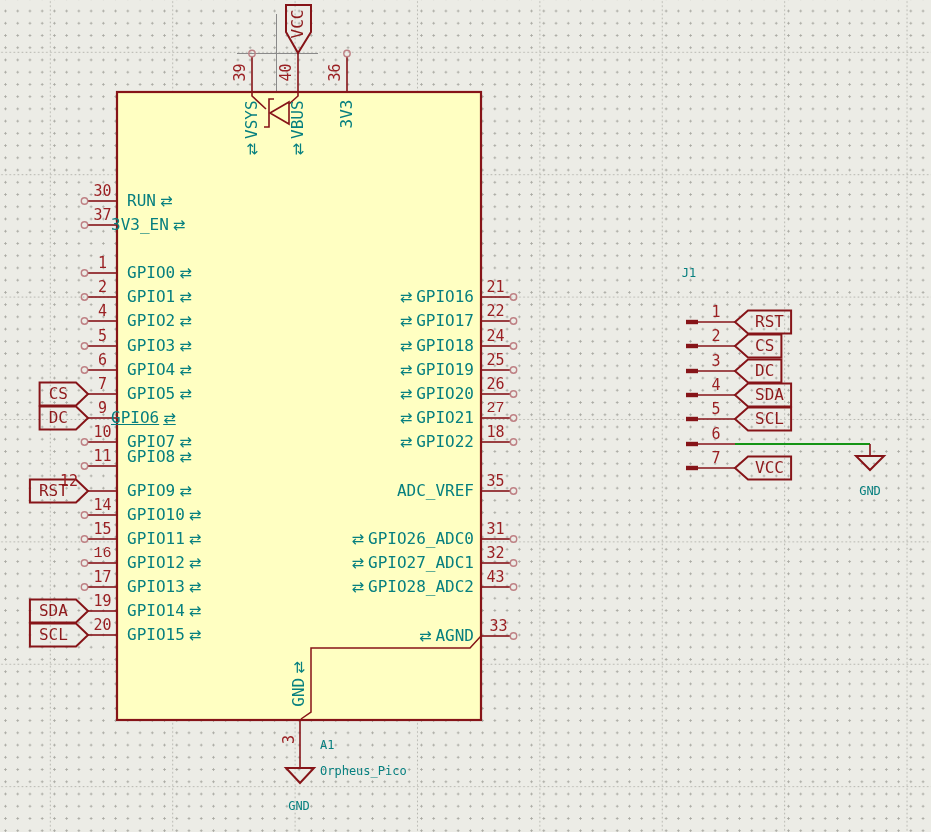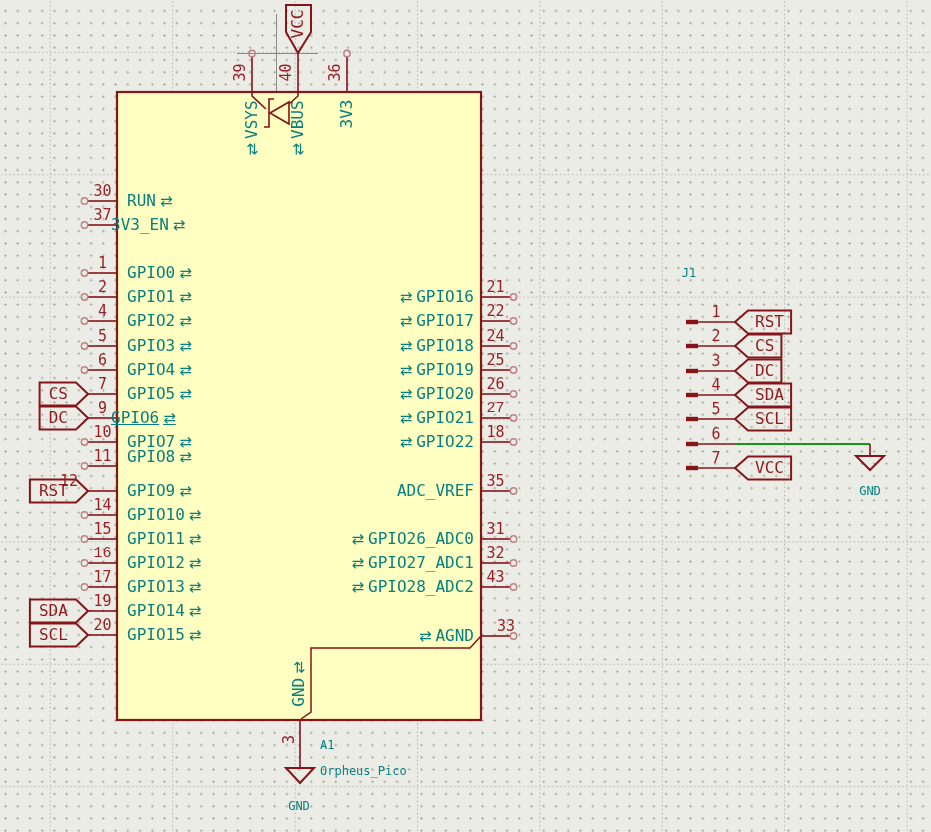--- a/index.html
+++ b/index.html
@@ -282,21 +282,21 @@
     <div class="pnum" style="left: 465px; top: 546px; width: 61px; text-align: center;">32</div>
     <div class="pname" style="right: 457px; top: 554px; justify-content: flex-end;">
       <span class="arr">⇄</span>
       <span>GPIO27_ADC1</span>
     </div>
     <div class="pnum" style="left: 465px; top: 570px; width: 61px; text-align: center;">43</div>
     <div class="pname" style="right: 457px; top: 578px; justify-content: flex-end;">
       <span class="arr">⇄</span>
       <span>GPIO28_ADC2</span>
     </div>
-    <div class="pnum" style="left: 454px; top: 619px; width: 61px; text-align: right;">33</div>
+    <div class="pnum" style="left: 468px; top: 619px; width: 61px; text-align: center;">33</div>
     <div class="pname" style="right: 457px; top: 627px; justify-content: flex-end;">
       <span class="arr">⇄</span>
       <span>AGND</span>
     </div>
     <div class="pnum rot" style="left: 220px; top: 65px; width: 40px; height: 15px; text-align: center;">39</div>
     <div class="pname rot cflex" style="left: 206px; top: 119.1px; width: 92px; height: 18px;">
       <span class="arr">⇄</span>
       <span>VSYS</span>
     </div>
     <div class="pnum rot" style="left: 266px; top: 65px; width: 40px; height: 15px; text-align: center;">40</div>

